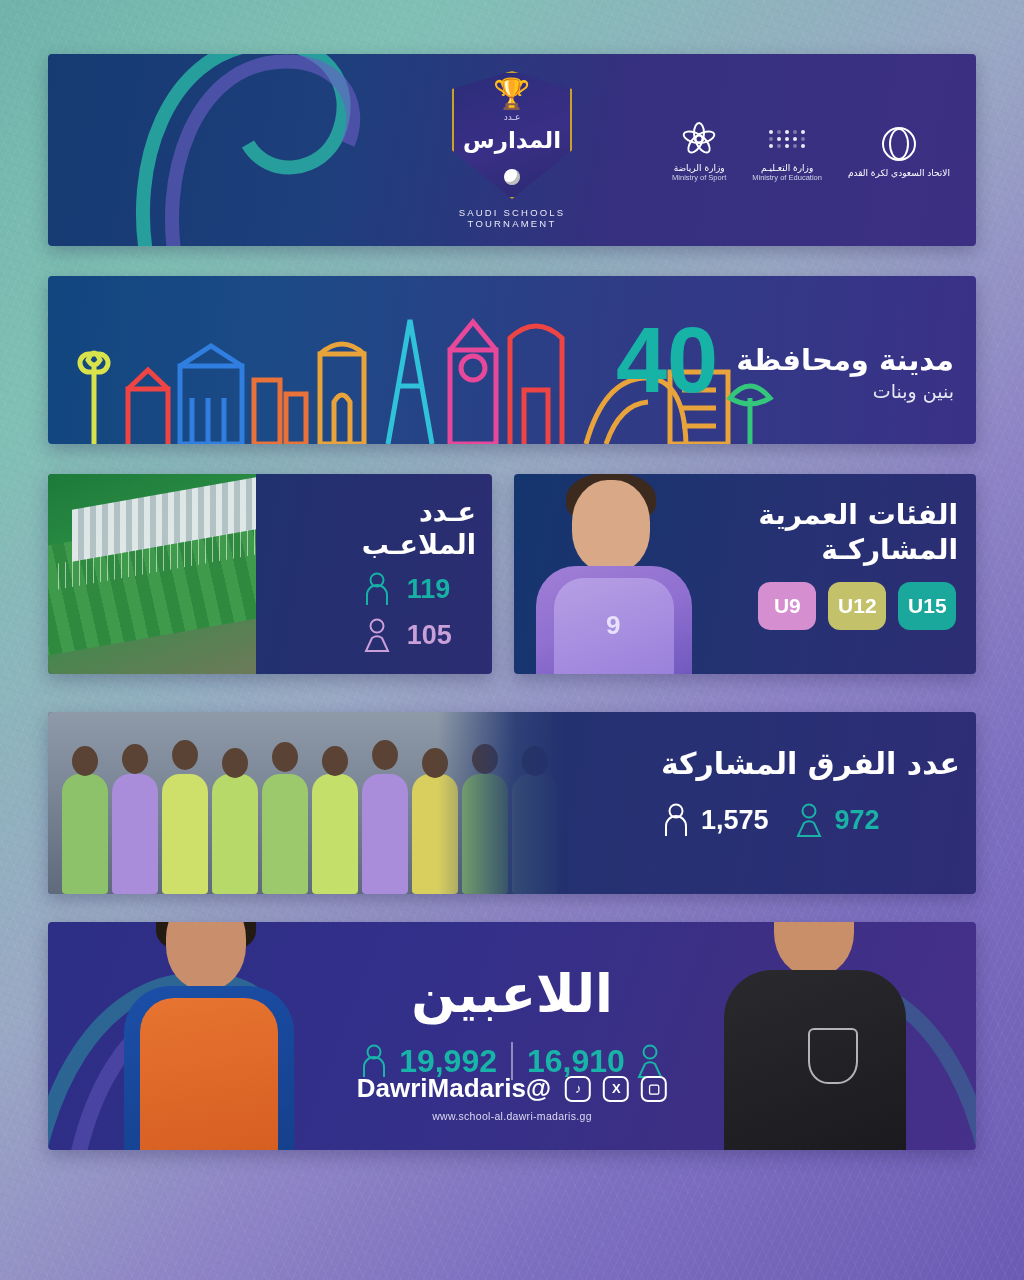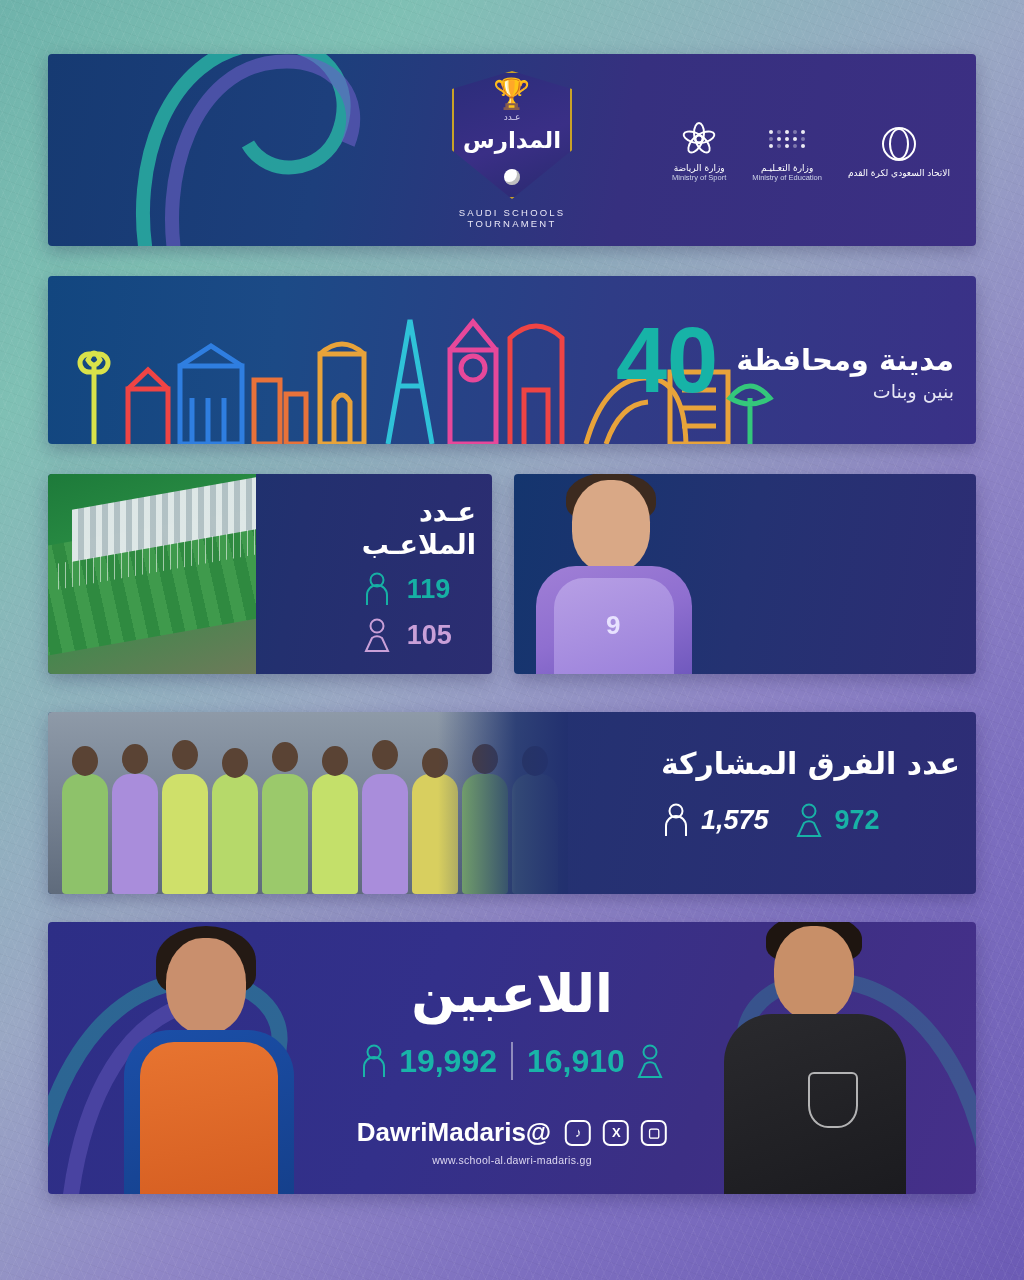--- a/index.html
+++ b/index.html
@@ -223,25 +223,25 @@
   }
   .teams-text { position: absolute; right: 16px; top: 34px; text-align: right; color: #fff; }
   .teams-text .t1 { font-size: 30px; font-weight: bold; }
   .teams-stats {
     display: flex; flex-direction: row; align-items: center; gap: 26px;
     margin-top: 22px; justify-content: flex-end;
   }
   .stat-pair { display: flex; flex-direction: row; align-items: center; gap: 10px; }
   .stat-pair .n { font-size: 27px; font-weight: bold; font-family: "Liberation Sans", sans-serif; }
   .n.teal { color: #18b2a6; }
-  .n.white { color: #ffffff; font-style: italic; }
+  .n.white { color: #ffffff; }
 
   
   #card-players {
-    left: 48px; top: 922px; width: 928px; height: 272px;
+    left: 48px; top: 922px; width: 928px; height: 228px;
     background: linear-gradient(110deg, #2d2e86 0%, #33308a 40%, #3c2f84 70%, #46308a 100%);
   }
   .players-swirl { position: absolute; left: 0; top: 0; width: 360px; height: 304px; pointer-events: none; }
   .players-swirl-r { position: absolute; right: 0; top: 0; width: 360px; height: 304px; pointer-events: none; transform: scaleX(-1); }
   .girl-photo { position: absolute; left: 40px; bottom: 0; width: 250px; height: 270px; }
   .girl-head { position: absolute; left: 78px; top: 14px; width: 80px; height: 96px; background: #c98f6d; border-radius: 46%; }
   .girl-hair { position: absolute; left: 68px; top: 2px; width: 100px; height: 70px; background: #241a14; border-radius: 50% 50% 30% 30%; }
   .girl-body { position: absolute; left: 36px; top: 106px; width: 170px; height: 164px; background: linear-gradient(160deg, #1b4fa8 0%, #15408c 100%); border-radius: 46px 46px 0 0; }
   .girl-bib { position: absolute; left: 52px; top: 118px; width: 138px; height: 152px; background: linear-gradient(170deg, #f2762a 0%, #e0601c 100%); border-radius: 34px 34px 0 0; opacity: .95; }
   .boy2-photo { position: absolute; right: 36px; bottom: 0; width: 250px; height: 280px; }
@@ -412,20 +412,29 @@
   </div>
 
   <div class="card" id="card-ages">
     <div class="boy-photo">
       <div class="boy-hair"></div>
       <div class="boy-head"></div>
       <div class="boy-body"></div>
       <div class="boy-bib"></div>
       <div class="boy-num">9</div>
     </div>
+    <div class="ages-text">
+      <div class="t1">الفئات العمرية</div>
+      <div class="t2">المشاركـة</div>
+      <div class="badges">
+        <div class="badge" style="background:#1aa79c;">U15</div>
+        <div class="badge" style="background:#c3c16a;">U12</div>
+        <div class="badge" style="background:#d58fd0;">U9</div>
+      </div>
+    </div>
   </div>
 
   <div class="card" id="card-teams">
     <div class="teams-photo">
       <div class="kid" style="left:14px;  background:#8ec26a;"></div>
         <div class="head" style="left:24px; bottom:118px;"></div>
       <div class="kid" style="left:64px;  background:#a98ddb;"></div>
         <div class="head" style="left:74px; bottom:120px;"></div>
       <div class="kid" style="left:114px; background:#cfe06a;"></div>
         <div class="head" style="left:124px; bottom:124px;"></div>

